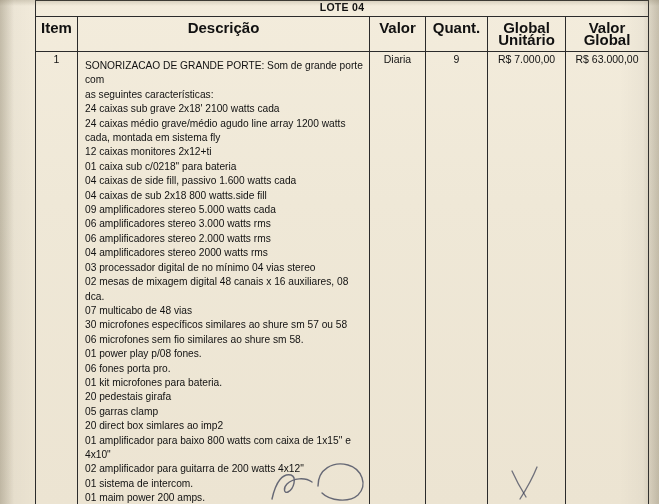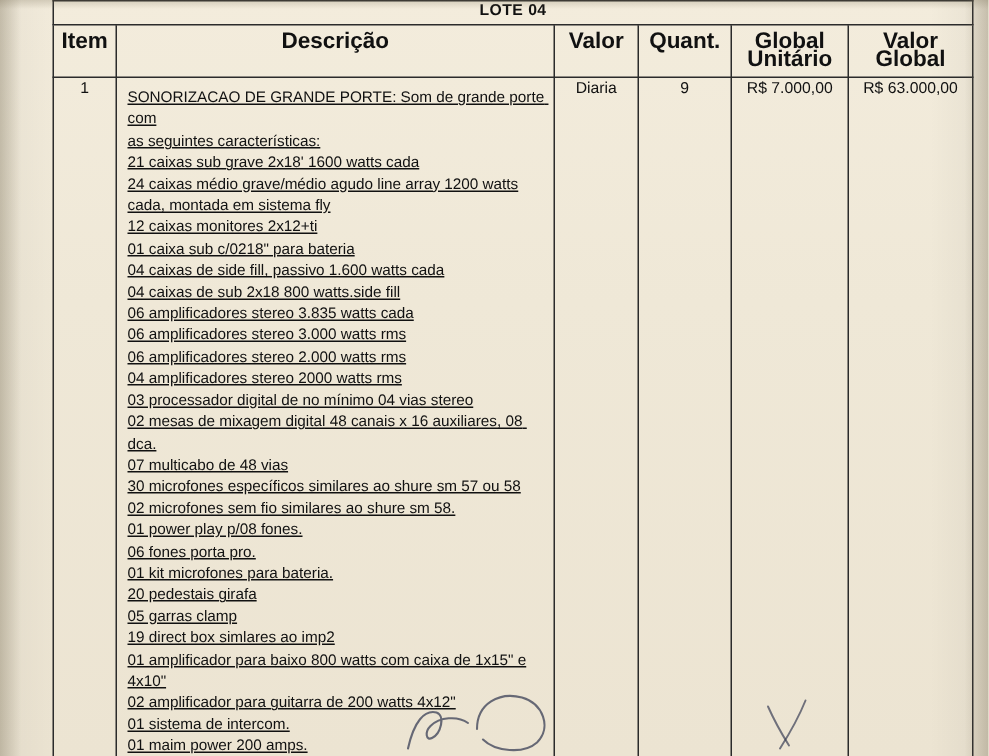--- a/index.html
+++ b/index.html
@@ -72,21 +72,20 @@
   }
   td.desc-cell {
     font-size: 10.2px;
     color: #111;
     padding: 7px 6px 8px 7px;
     line-height: 14.4px;
   }
   td.desc-cell .line {
     display: block;
     white-space: pre-wrap;
-    text-decoration: underline;
   }
   td.center-cell {
     text-align: center;
     font-size: 10.5px;
     color: #111;
     vertical-align: middle;
   }
   td.num-cell {
     text-align: center;
     font-size: 10.5px;
@@ -150,42 +149,42 @@
         </th>
         <th>Valor Global</th>
       </tr>
     </thead>
     <tbody>
       <tr class="body-row">
         <td class="item-cell">1</td>
         <td class="desc-cell">
           <span class="line">SONORIZACAO DE GRANDE PORTE: Som de grande porte com</span>
           <span class="line">as seguintes características:</span>
-          <span class="line">21 caixas sub grave 2x18' 1600 watts cada</span>
+          <span class="line">24 caixas sub grave 2x18' 2100 watts cada</span>
           <span class="line">24 caixas médio grave/médio agudo line array 1200 watts</span>
           <span class="line">cada, montada em sistema fly</span>
           <span class="line">12 caixas monitores 2x12+ti</span>
           <span class="line">01 caixa sub c/0218" para bateria</span>
           <span class="line">04 caixas de side fill, passivo 1.600 watts cada</span>
           <span class="line">04 caixas de sub 2x18 800 watts.side fill</span>
-          <span class="line">06 amplificadores stereo 3.835 watts cada</span>
+          <span class="line">09 amplificadores stereo 5.000 watts cada</span>
           <span class="line">06 amplificadores stereo 3.000 watts rms</span>
           <span class="line">06 amplificadores stereo 2.000 watts rms</span>
           <span class="line">04 amplificadores stereo 2000 watts rms</span>
           <span class="line">03 processador digital de no mínimo 04 vias stereo</span>
           <span class="line">02 mesas de mixagem digital 48 canais x 16 auxiliares, 08 dca.</span>
           <span class="line">07 multicabo de 48 vias</span>
           <span class="line">30 microfones específicos similares ao shure sm 57 ou 58</span>
-          <span class="line">02 microfones sem fio similares ao shure sm 58.</span>
+          <span class="line">06 microfones sem fio similares ao shure sm 58.</span>
           <span class="line">01 power play p/08 fones.</span>
           <span class="line">06 fones porta pro.</span>
           <span class="line">01 kit microfones para bateria.</span>
           <span class="line">20 pedestais girafa</span>
           <span class="line">05 garras clamp</span>
-          <span class="line">19 direct box simlares ao imp2</span>
+          <span class="line">20 direct box simlares ao imp2</span>
           <span class="line">01 amplificador para baixo 800 watts com caixa de 1x15" e</span>
           <span class="line">4x10"</span>
           <span class="line">02 amplificador para guitarra de 200 watts 4x12"</span>
           <span class="line">01 sistema de intercom.</span>
           <span class="line">01 maim power 200 amps.</span>
         </td>
         <td class="center-cell">Diaria</td>
         <td class="center-cell">9</td>
         <td class="num-cell">R$ 7.000,00</td>
         <td class="num-cell">R$ 63.000,00</td>

